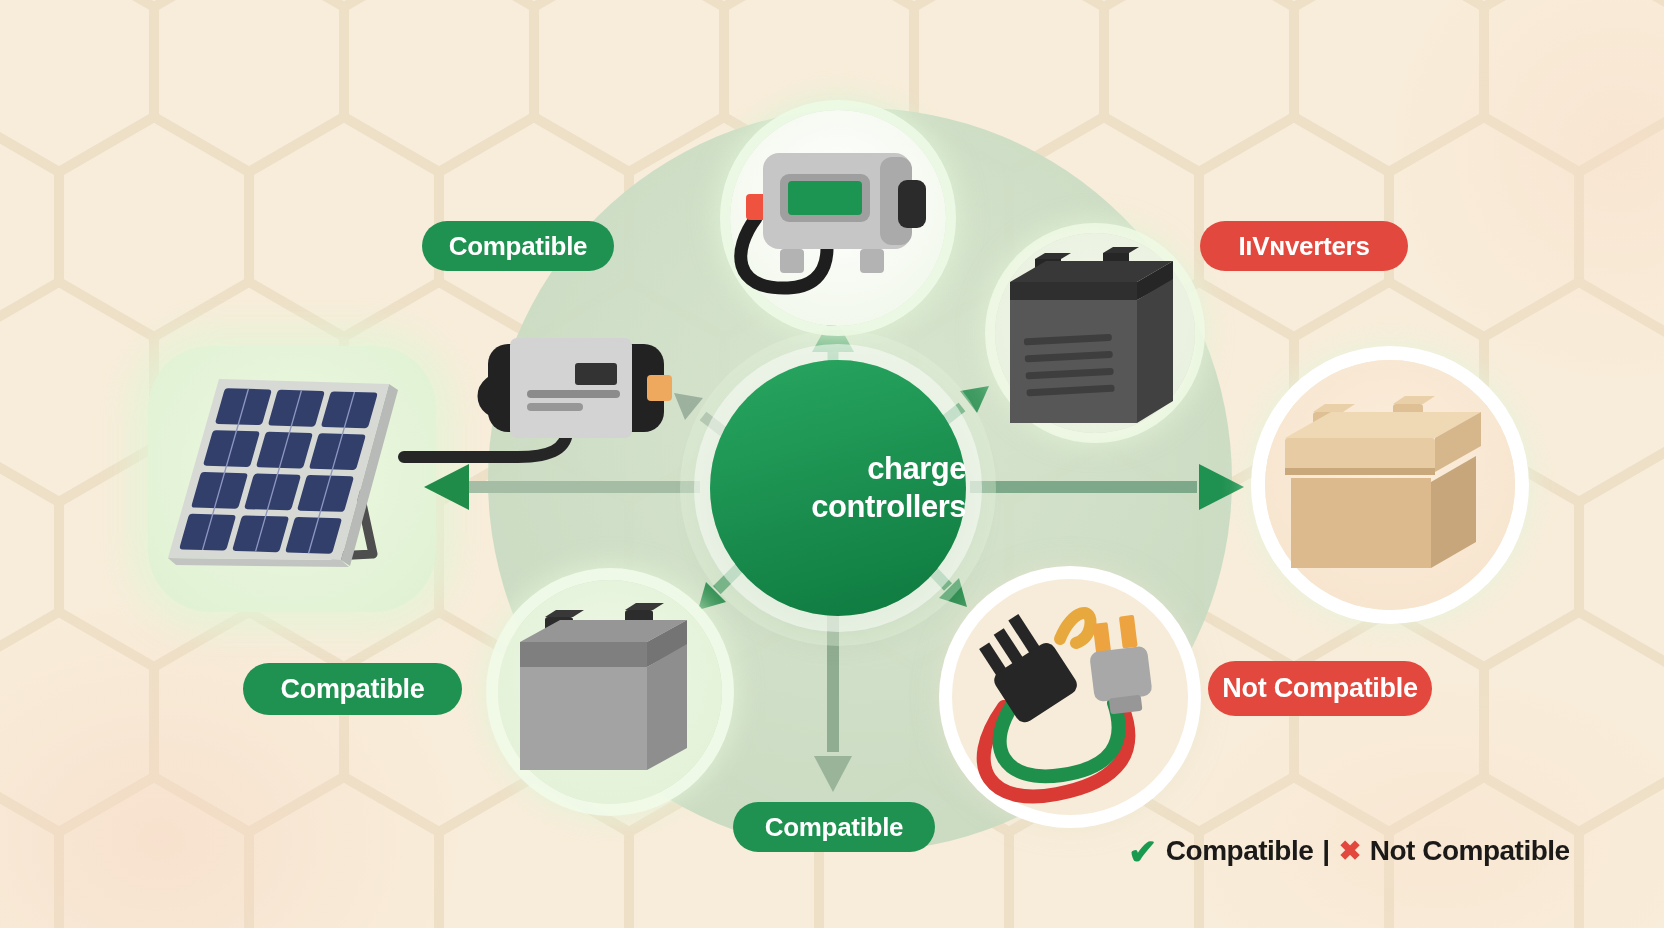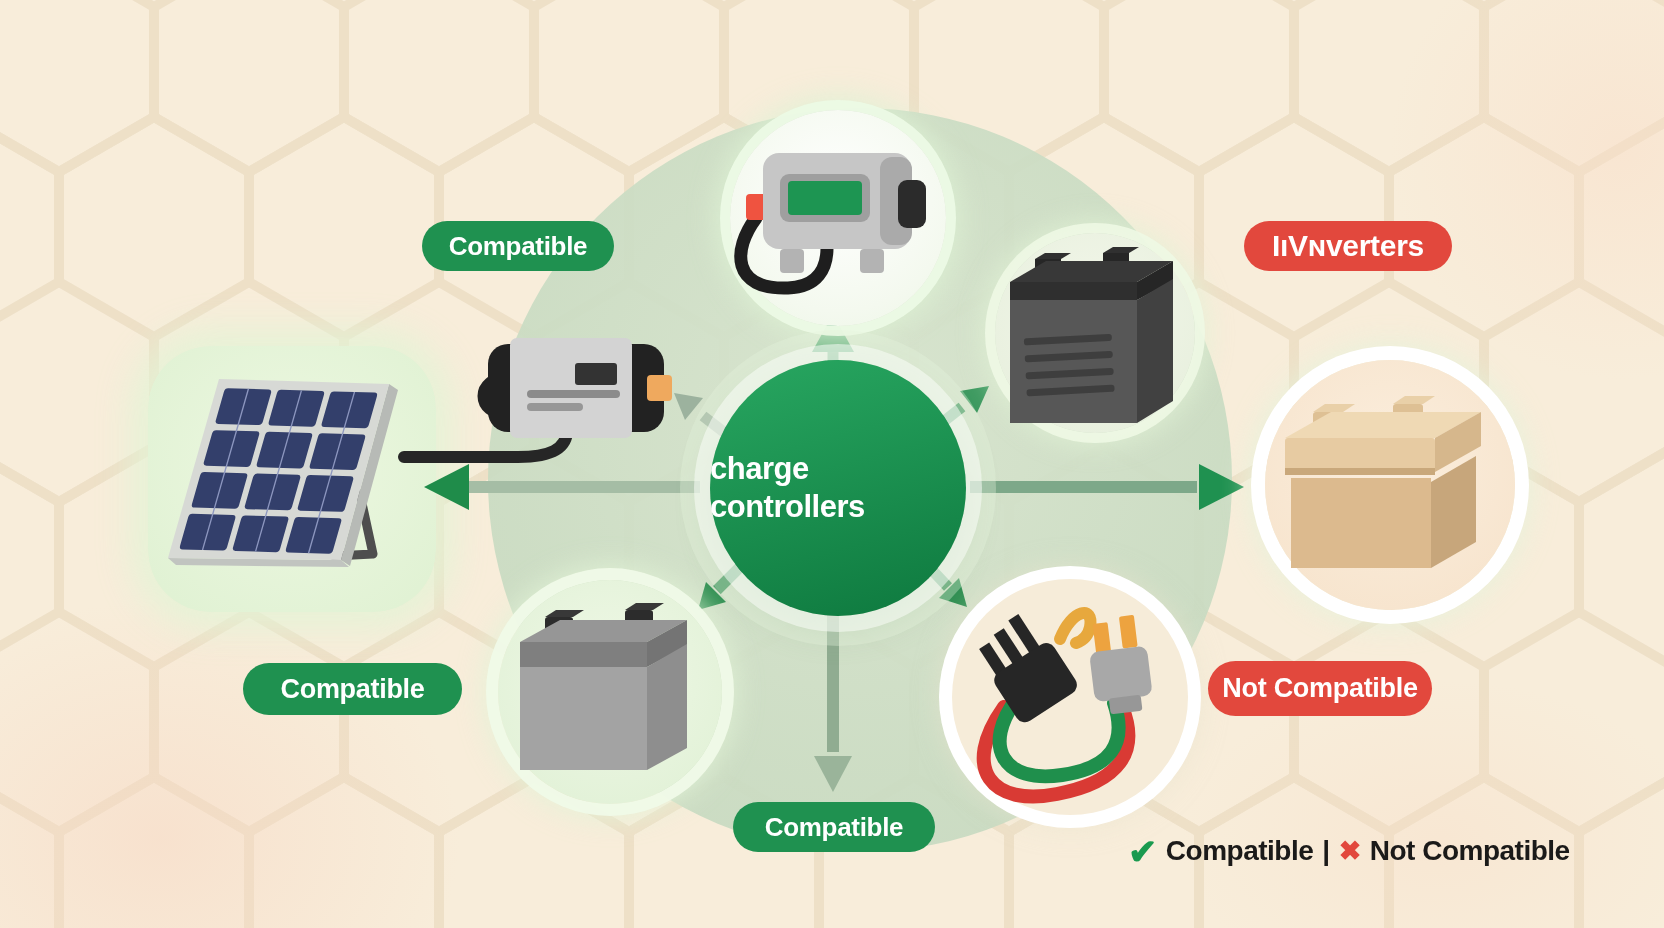--- a/index.html
+++ b/index.html
@@ -45,37 +45,37 @@
     background:#f6ecd9;
     box-shadow:0 0 0 13px #ffffff, 0 0 24px 14px rgba(232,228,206,.55); }
   .icon-circle svg, .panel-glow svg, .device-inverter svg { display:block; }
 
   .device-inverter { position:absolute; left:470px; top:332px; width:210px; height:120px; z-index:4; }
 
   .hub {
     position:absolute; left:710px; top:360px; width:256px; height:256px; border-radius:50%;
     background:linear-gradient(165deg, #26a35e 8%, #0f7b40 95%);
     box-shadow:0 0 0 16px rgba(250,253,248,.55), 0 0 0 30px rgba(228,244,222,.35), 0 14px 34px rgba(120,160,120,.3);
-    z-index:6; display:flex; flex-direction:column; align-items:flex-start; justify-content:center;
+    z-index:6; display:flex; flex-direction:column; align-items:flex-end; justify-content:center;
     color:#fff; font-weight:bold; font-size:31px; line-height:1.22; letter-spacing:-.5px;
   }
 
   .header { position:absolute; left:66px; top:42px; z-index:8; }
   .title { margin:0; font-size:52px; font-weight:bold; color:#161514; letter-spacing:-1.8px; line-height:1.16; }
   .title span { display:block; }
   .title-dash { margin-top:20px; margin-left:4px; width:66px; height:12px; border-radius:3px; background:#1f9150; }
 
   .pill {
     position:absolute; z-index:7; display:flex; align-items:center; justify-content:center;
     color:#fff; font-weight:bold; border-radius:999px; letter-spacing:-.3px; white-space:nowrap;
   }
   .pill.green { background:#1f9150; }
   .pill.red { background:#e2483d; }
   .p-tl { left:422px; top:221px; width:192px; height:50px; font-size:26px; }
-  .p-tr { left:1244px; top:221px; width:208px; height:50px; font-size:30px; }
+  .p-tr { left:1200px; top:221px; width:208px; height:50px; font-size:26px; }
   .p-ml { left:243px; top:663px; width:219px; height:52px; font-size:27px; }
   .p-mr { left:1208px; top:661px; width:224px; height:55px; font-size:27px; }
   .p-bc { left:733px; top:802px; width:202px; height:50px; font-size:26px; }
 
   .legend {
     position:absolute; left:1128px; top:830px; height:42px; z-index:8;
     display:flex; align-items:center; gap:9px;
     font-weight:bold; font-size:28px; color:#1b1a19; letter-spacing:-.5px;
   }
   .lg-check { color:#1a9a4f; font-size:35px; line-height:1; }

